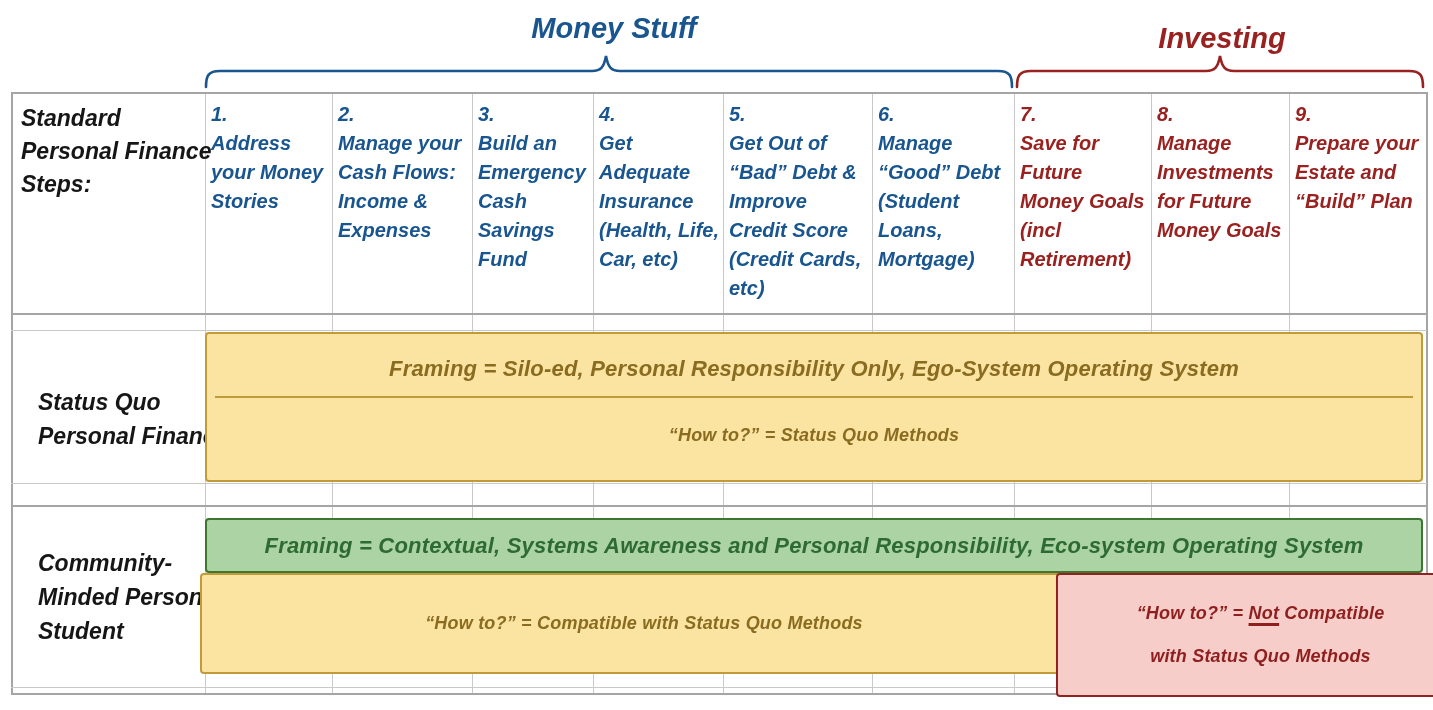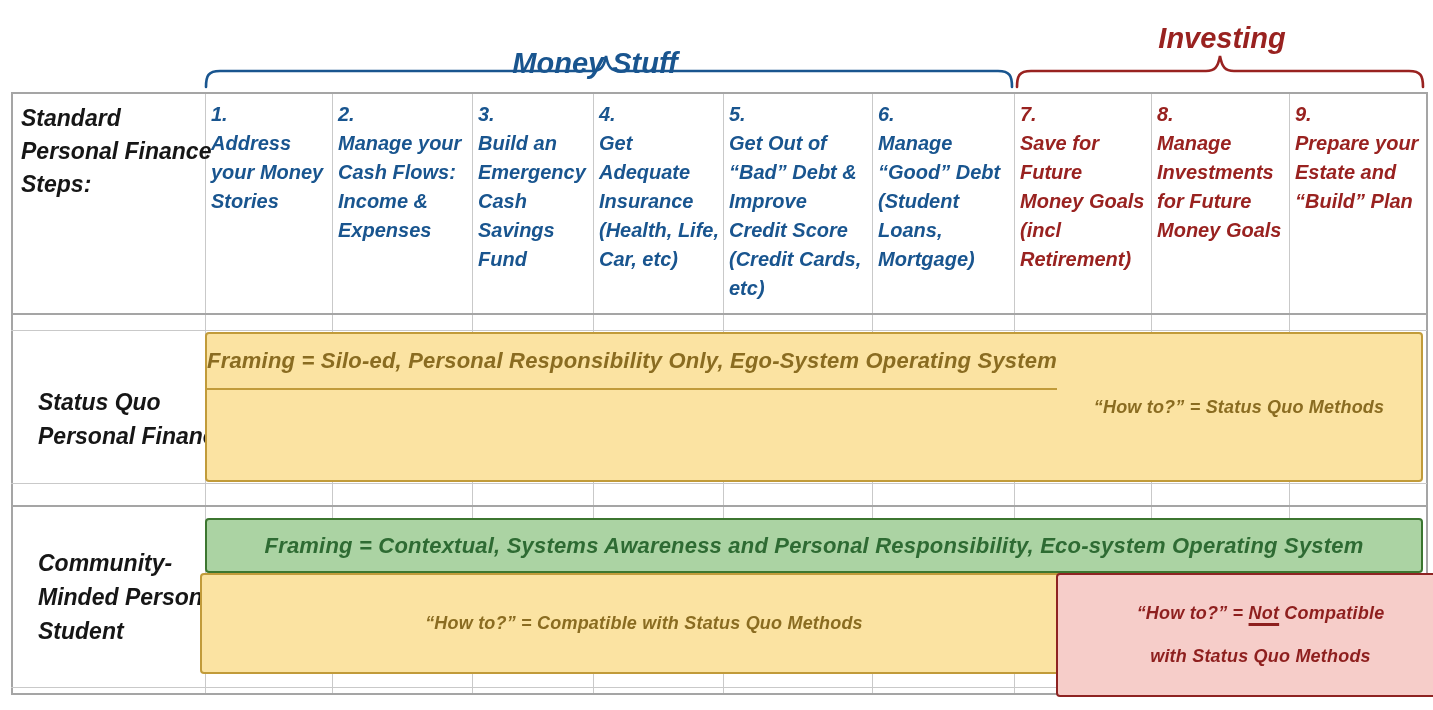--- a/index.html
+++ b/index.html
@@ -47,21 +47,21 @@
   .group-label.money{color:var(--ink-blue);}
   .group-label.invest{color:var(--ink-red);}
   #braces{position:absolute; left:0; top:0; z-index:4; pointer-events:none;}
   #braces path{fill:none; stroke-width:2.6px; stroke-linecap:round;}
 </style>
 </head>
 <body>
 
 <div id="canvas">
 
-  <div class="group-label money abs" style="left:435px; top:12px;margin-top:35px;">Money Stuff</div>
+  <div class="group-label money abs" style="left:454px; top:12px;">Money Stuff</div>
   <div class="group-label invest abs" style="left:1062px; top:22px;">Investing</div>
 
   <svg id="braces" width="1433" height="710" viewBox="0 0 1433 710">
     <path style="stroke:var(--ink-blue)" d="M 206,87 C 206,76 208,71 220,71 L 592,71 C 601,71 604,67 606,56 C 608,67 611,71 620,71 L 998,71 C 1010,71 1012,76 1012,87"></path>
     <path style="stroke:var(--ink-red)" d="M 1017,87 C 1017,76 1019,71 1031,71 L 1206,71 C 1215,71 1218,67 1220,56 C 1222,67 1225,71 1234,71 L 1409,71 C 1421,71 1423,76 1423,87"></path>
   </svg>
 
   <div class="vline mid" style="left:11px;"></div>
   <div class="vline" style="left:205px;"></div>
   <div class="vline" style="left:332px;"></div>
@@ -123,21 +123,21 @@
   <div class="abs step invest" style="left:1289px; width:137px;">
     <span class="num">9.</span>
     <span>Prepare your Estate and “Build” Plan</span>
   </div>
 
   <div class="abs sec-label" style="top:385px;">
     <div>Status Quo</div>
     <div>Personal Finance</div>
   </div>
 
-  <div class="box yellow" style="left:205px; top:332px; width:1218px; height:150px; padding:0; align-items:stretch;">
+  <div class="box yellow" style="left:205px; top:332px; width:1218px; height:150px; flex-direction:column; padding:8px; align-items:stretch;">
     <div style="height:54px; display:flex; align-items:center; justify-content:center; border-bottom:2px solid var(--yellow-border);">
       <span class="framing-text"><span class="b">Framing</span><span> = Silo-ed, Personal Responsibility Only, Ego-System Operating System</span></span>
     </div>
     <div style="flex:1; display:flex; align-items:center; justify-content:center;">
       <span class="howto-text"><span class="b">“How to?”</span><span> = Status Quo Methods</span></span>
     </div>
   </div>
 
   <div class="abs sec-label" style="top:546px;">
     <div>Community-</div>

